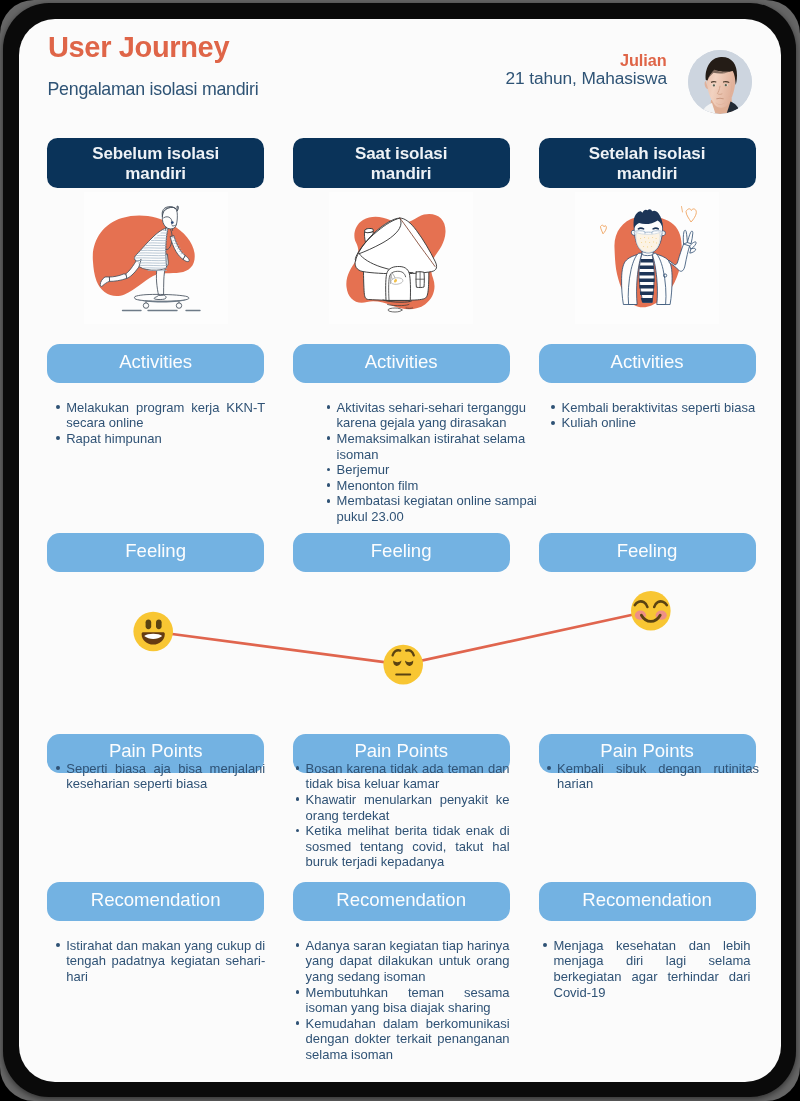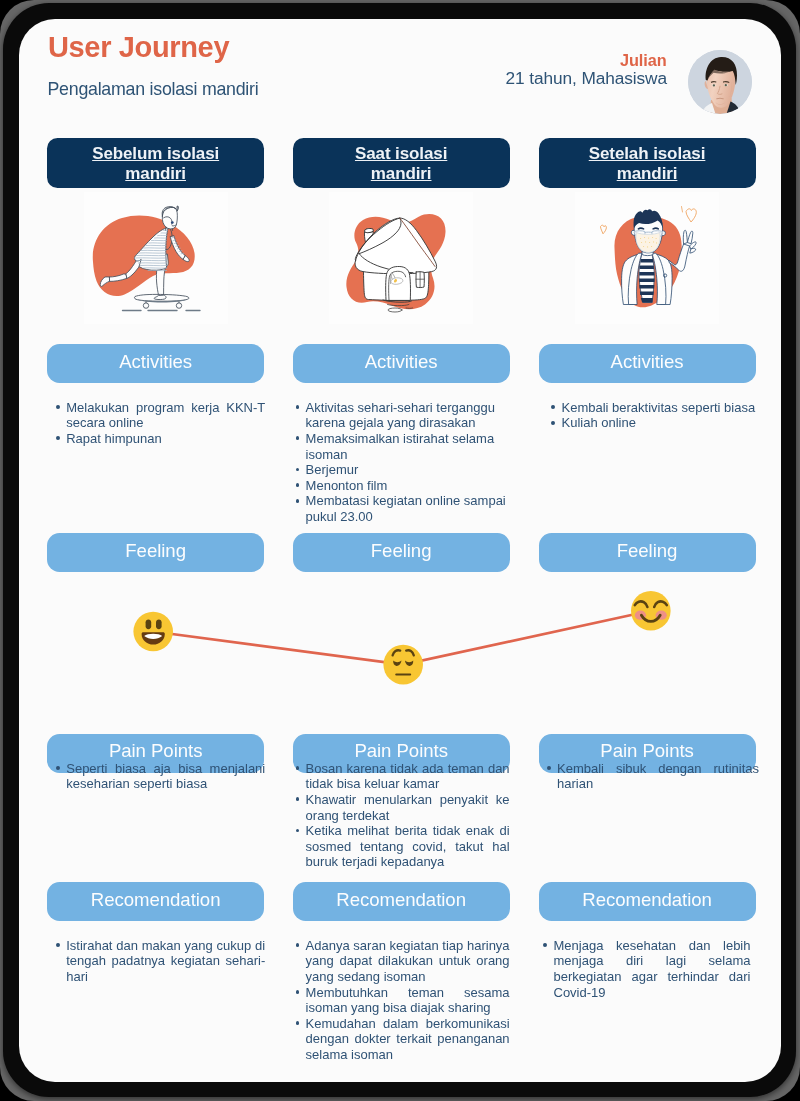--- a/index.html
+++ b/index.html
@@ -16,37 +16,37 @@
   .pmeta{position:absolute;left:0;width:648.5px;top:49.1px;font-size:17.3px;color:#2E5375;text-align:right;white-space:nowrap;letter-spacing:-0.1px;}
   .avatar{position:absolute;left:669.2px;top:31.1px;width:64px;height:64px;border-radius:50%;background:#ccd4de;overflow:hidden;}
   .avatar svg{display:block;}
 
   
   .col{position:absolute;top:0;width:217.1px;}
   .c0{left:28.6px;} .c1{left:274.1px;} .c2{left:520.0px;}
 
   .phase{position:absolute;top:118.5px;width:217.1px;height:50.2px;background:#0A3359;border-radius:10.5px;
          display:flex;align-items:center;justify-content:center;}
-  .phase span{display:block;width:140px;color:#EEF2F6;font-size:17px;font-weight:bold;text-align:center;line-height:19.6px;letter-spacing:-0.1px;padding-top:2px;text-decoration:underline;}
+  .phase span{display:block;width:140px;color:#EEF2F6;font-size:17px;font-weight:bold;text-align:center;line-height:19.6px;letter-spacing:-0.1px;padding-top:2px;}
   .illu{position:absolute;top:172.61px;left:0px;width:217.1px;height:132px;display:flex;align-items:center;justify-content:center;}
   .illubox{width:144px;height:132px;background:#fdfdfd;position:relative;}
 
   .secbar{position:absolute;width:217.1px;height:39px;background:#73B2E2;border-radius:12.5px;color:#fcfdfe;
           font-size:18.6px;display:flex;align-items:center;justify-content:center;letter-spacing:-0.05px;padding-bottom:4px;box-sizing:border-box;}
   .bar-act{top:324.91px;} .bar-feel{top:513.61px;} .bar-pain{top:686.11px;margin-top:28px;} .bar-rec{top:862.61px;}
 
   .feeling-row{position:absolute;left:-1.1px;top:568.3px;width:764px;height:120px;}
   ul.lst{position:absolute;margin:0;padding:0;list-style:none;
          font-size:13px;line-height:15.6px;color:#2F5275;text-align:justify;}
   ul.lst li{position:relative;margin:0 0 0 0;}
   ul.lst li:before{content:"";position:absolute;left:-10.1px;top:5.4px;width:3.8px;height:3.8px;border-radius:50%;background:#2F5275;}
   .lst-act{top:380.5px;} .lst-pain{top:741.5px;} .lst-rec{top:918.5px;}
   .c0 ul.lst{left:19.15px;width:199px;}
   .c1 ul.lst{left:13px;width:204px;}
-  .c1 ul.lst-act{text-align:left;}
+  .c1 ul.lst-act{text-align:left;margin-left:31px;}
   .c2 ul.lst{left:18.5px;width:202px;}
   .c2 ul.lst-act{left:23px;}
   .c2 ul.lst-rec{left:15px;width:197px;}
 </style>
 </head>
 <body>
 
 <div class="backdrop"></div>
 <div class="device">
  <div class="page">

